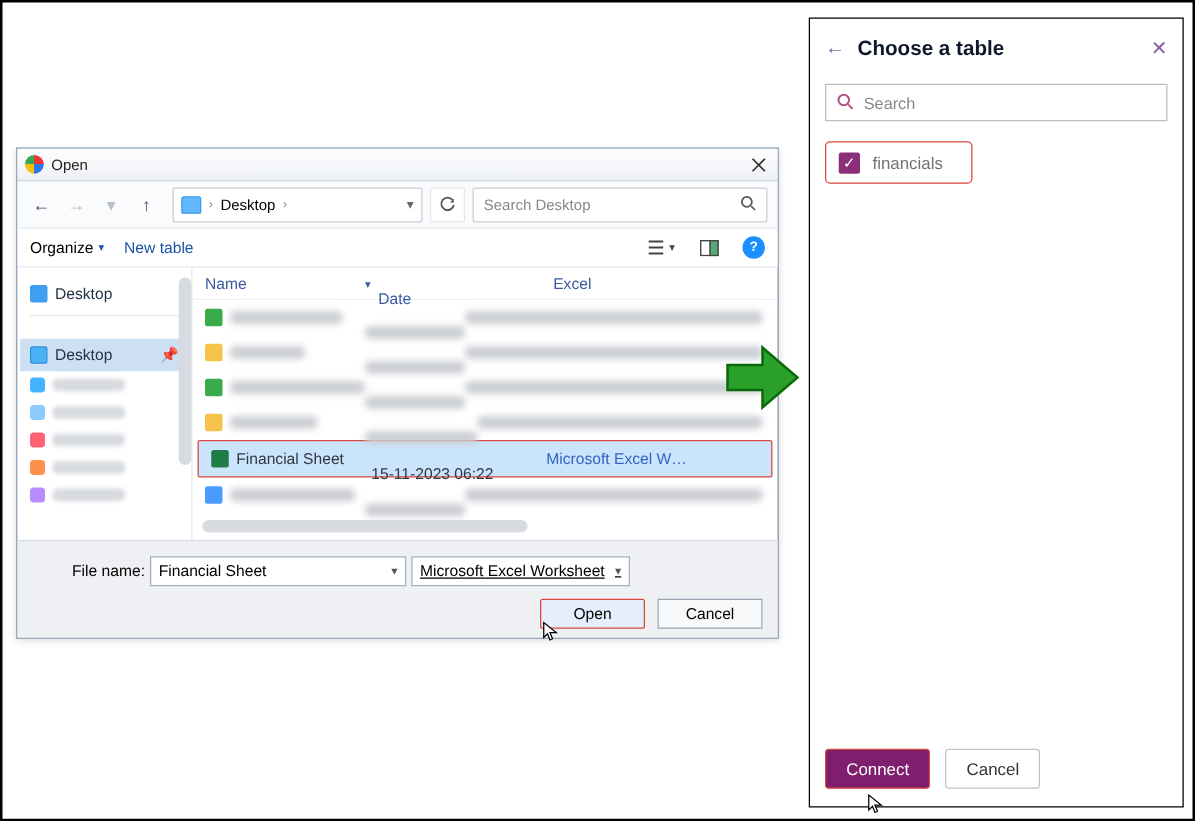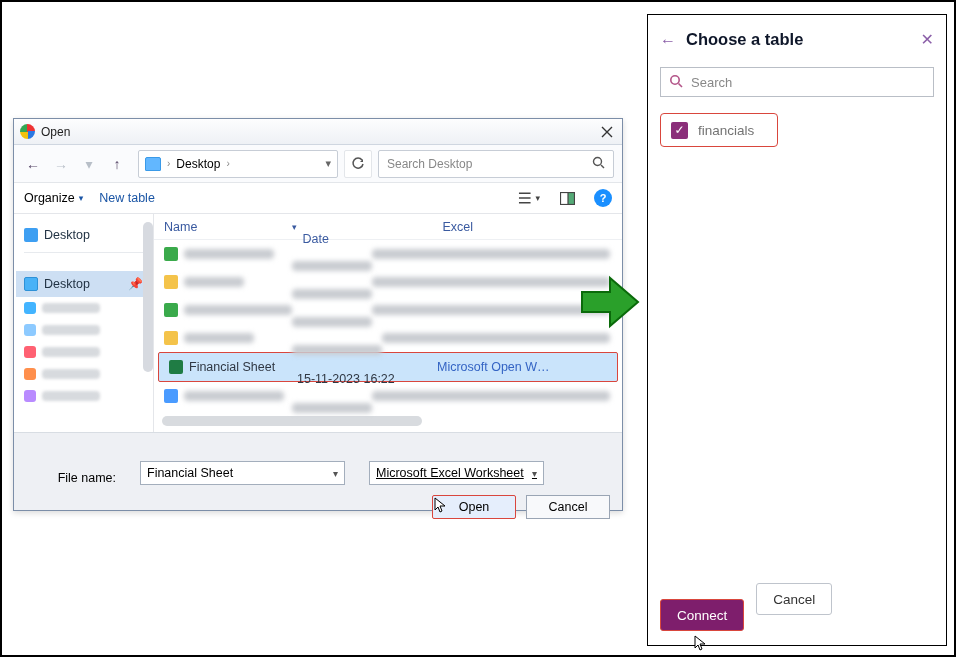--- a/index.html
+++ b/index.html
@@ -78,21 +78,21 @@
   .frow .col-name{display:flex;align-items:center;gap:6px;}
   .frow .ficon{ width:14px;height:14px; border-radius:2px;}
   .frow.blurred .txt{ filter:blur(2.8px); color:#b7bbc2;}
   .frow.hl{
     background:#cae4fb; border:1.5px solid #d9463d; border-radius:2px;
     margin:0 4px; height:30px;
   }
   .filesarea { position:relative; }
   .fhscroll{ height:10px; margin:6px 12px 0 8px; background:#d8dbdf; border-radius:5px; width:260px;}
   .dlg-foot{ height:78px; background:#eef0f4; border-top:1px solid #d8dde3; padding:12px 12px 10px 12px; font-size:12.5px;}
-  .fl-row{ display:flex; align-items:flex-end; gap:24px;margin-top:16px;}
+  .fl-row{ display:flex; align-items:center; gap:4px;}
   .combo{ height:24px; border:1px solid #a3aebc; background:#fff; display:flex;align-items:center; padding:0 6px; font-size:12.5px;}
   .combo .cdrop{ margin-left:auto; color:#555; font-size:10px;}
   .combo.fn{ width:205px;}
   .combo.ft{ width:175px;text-decoration:underline;}
   .btnrow{ display:flex; justify-content:flex-end; gap:10px; margin-top:10px;}
   .winbtn{ width:84px; height:24px; border:1px solid #9aa5b4; background:#f8f9fb; font-size:12.5px; display:flex;align-items:center;justify-content:center;}
   .winbtn.open{ background:#e5eefc; border:1.5px solid #d9463d; border-radius:2px;}
   .cursor{ position:absolute; width:14px;height:18px; pointer-events:none;}
   .cursor svg{width:14px;height:18px;}
   
@@ -110,21 +110,21 @@
   .psearch{ margin-top:14px; height:30px; border:1px solid #b9bec6; display:flex;align-items:center; padding:0 8px; color:#888; font-size:13px; gap:8px;}
   .psearch .mag{ color:#b35488;}
   .tableitem{
     margin-top:16px; height:34px; border:1.5px solid #d9463d; border-radius:4px;
     display:flex; align-items:center; gap:10px; padding:0 10px; width:118px;
   }
   .chk{ width:17px;height:17px;background:#8b2f7a;border-radius:2px;display:flex;align-items:center;justify-content:center;color:#fff;font-size:12px;}
   .tablelbl{ font-size:13.5px; color:#737373;}
   .pfoot{ margin-top:auto; display:flex; gap:12px;}
   .pbtn{ height:32px; padding:0 16px; font-size:13.5px; display:flex;align-items:center;justify-content:center;border-radius:3px;}
-  .pbtn.connect{ background:#7e1e6c; color:#fff; border:1.5px solid #d9463d;margin-top:16px;}
+  .pbtn.connect{ background:#7e1e6c; color:#fff; border:1.5px solid #d9463d;}
   .pbtn.cancel{ background:#fff; color:#333; border:1px solid #bfc4cc;}
   .cursor2{ position:absolute; left:692px; top:633px;}
 </style>
 </head>
 <body>
 
 <div class="canvas">
 
   <div class="dlg">
     <div class="dlg-title">
@@ -260,22 +260,22 @@
               </span>
               <span class="col-date txt" style="width:90px;height:10px;background:#c9ccd1;border-radius:4px;display:inline-block"></span>
               <span class="col-type txt" style="width:48px;height:10px;background:#c9ccd1;border-radius:4px;display:inline-block"></span>
             </div>
 
           <div class="frow hl">
             <span class="col-name">
               <span class="ficon" style="background:#1f7c44"></span>
               <span>Financial Sheet</span>
             </span>
-            <span class="col-date">15-11-2023 16:22</span>
-            <span class="col-type" style="color:#3464c4">Microsoft Open W…</span>
+            <span class="col-date">15-11-2023 06:22</span>
+            <span class="col-type" style="color:#3464c4">Microsoft Excel W…</span>
           </div>
 
           <div class="frow blurred">
               <span class="col-name">
                 <span class="ficon" style="background:#4a9bff"></span>
                 <span class="txt" style="width:100px;height:10px;background:#c9ccd1;border-radius:4px;display:inline-block"></span>
               </span>
               <span class="col-date txt" style="width:80px;height:10px;background:#c9ccd1;border-radius:4px;display:inline-block"></span>
               <span class="col-type txt" style="width:40px;height:10px;background:#c9ccd1;border-radius:4px;display:inline-block"></span>
             </div>

